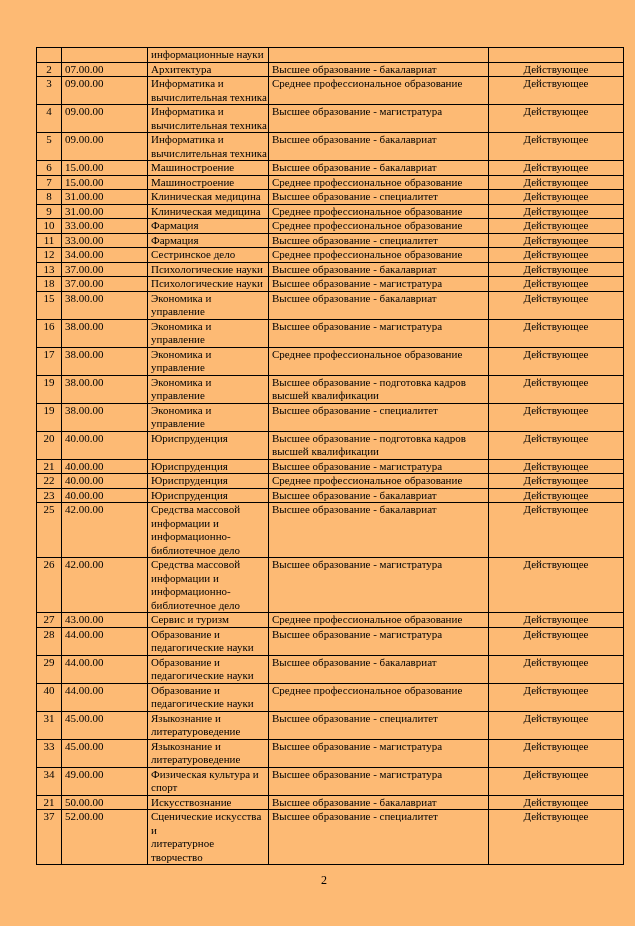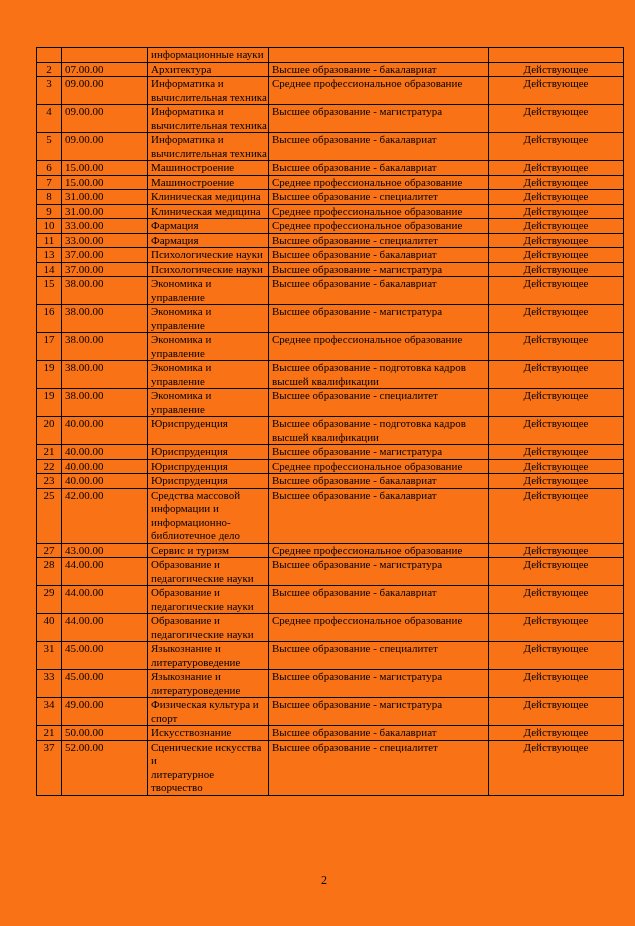--- a/index.html
+++ b/index.html
@@ -10,21 +10,21 @@
   body {
     width: 635px;
     height: 926px;
     font-family: "Liberation Serif", serif;
     color: #000000;
   }
   .sheet {
     position: relative;
     width: 635px;
     height: 926px;
-    background: #f97316;
+    background: #fdba74;
     overflow: hidden;
   }
   table.doc {
     position: absolute;
     left: 36px;
     top: 47px;
     width: 587px;
     border-collapse: collapse;
     table-layout: fixed;
   }
@@ -150,28 +150,35 @@
           <td class="c-status">Действующее</td>
         </tr>
         <tr>
           <td class="c-num">11</td>
           <td class="c-code">33.00.00</td>
           <td class="c-name">Фармация</td>
           <td class="c-level">Высшее образование - специалитет</td>
           <td class="c-status">Действующее</td>
         </tr>
         <tr>
+          <td class="c-num">12</td>
+          <td class="c-code">34.00.00</td>
+          <td class="c-name">Сестринское дело</td>
+          <td class="c-level">Среднее профессиональное образование</td>
+          <td class="c-status">Действующее</td>
+        </tr>
+        <tr>
           <td class="c-num">13</td>
           <td class="c-code">37.00.00</td>
           <td class="c-name">Психологические науки</td>
           <td class="c-level">Высшее образование - бакалавриат</td>
           <td class="c-status">Действующее</td>
         </tr>
         <tr>
-          <td class="c-num">14</td>
+          <td class="c-num">18</td>
           <td class="c-code">37.00.00</td>
           <td class="c-name">Психологические науки</td>
           <td class="c-level">Высшее образование - магистратура</td>
           <td class="c-status">Действующее</td>
         </tr>
         <tr>
           <td class="c-num">15</td>
           <td class="c-code">38.00.00</td>
           <td class="c-name">Экономика и управление</td>
           <td class="c-level">Высшее образование - бакалавриат</td>
@@ -239,20 +246,30 @@
           <td class="c-num">25</td>
           <td class="c-code">42.00.00</td>
           <td class="c-name">Средства массовой
 информации и
 информационно-
 библиотечное дело</td>
           <td class="c-level">Высшее образование - бакалавриат</td>
           <td class="c-status">Действующее</td>
         </tr>
         <tr>
+          <td class="c-num">26</td>
+          <td class="c-code">42.00.00</td>
+          <td class="c-name">Средства массовой
+информации и
+информационно-
+библиотечное дело</td>
+          <td class="c-level">Высшее образование - магистратура</td>
+          <td class="c-status">Действующее</td>
+        </tr>
+        <tr>
           <td class="c-num">27</td>
           <td class="c-code">43.00.00</td>
           <td class="c-name">Сервис и туризм</td>
           <td class="c-level">Среднее профессиональное образование</td>
           <td class="c-status">Действующее</td>
         </tr>
         <tr>
           <td class="c-num">28</td>
           <td class="c-code">44.00.00</td>
           <td class="c-name">Образование и

